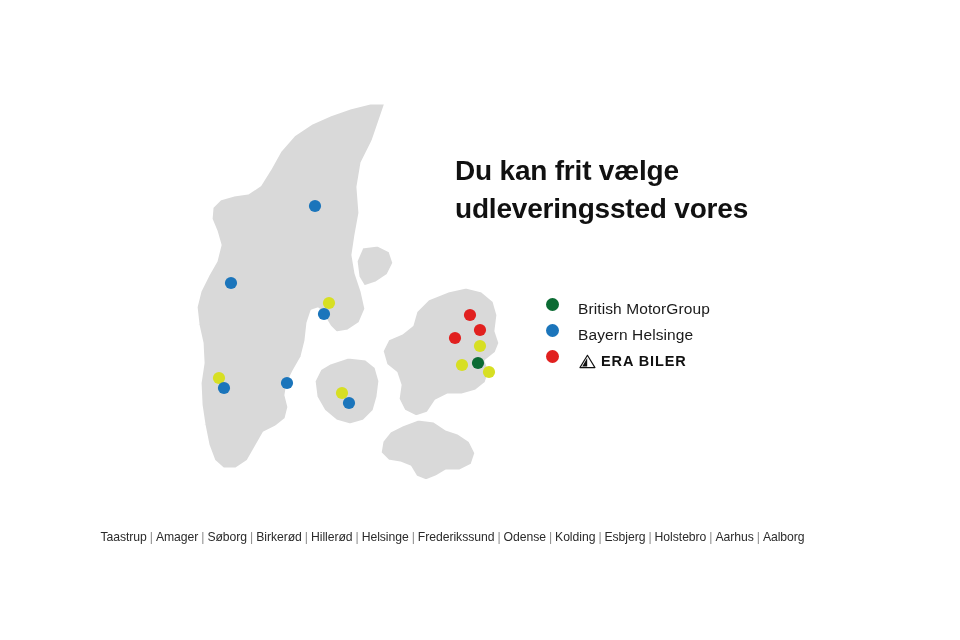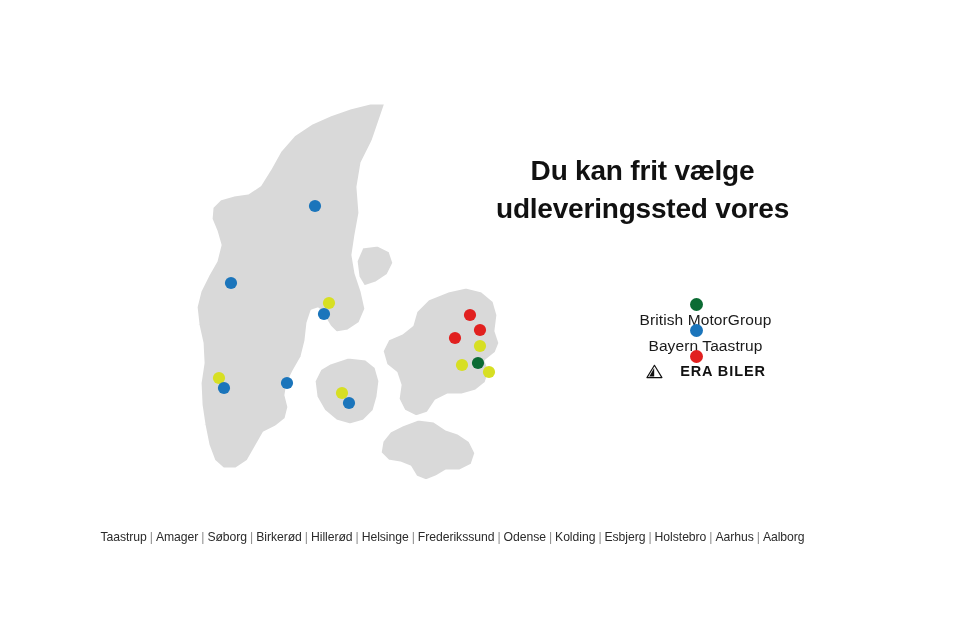--- a/index.html
+++ b/index.html
@@ -32,41 +32,40 @@
     height: 410px;
   }
   #map-svg { display: block; width: 330px; height: 410px; }
 
   
   #headline {
     position: absolute;
     left: 455px;
     top: 152px;
     width: 375px;
-    text-align: center;
+    text-align: left;
     font-size: 28px;
     line-height: 38px;
     font-weight: 700;
     letter-spacing: -0.2px;
     color: #111111;
   }
   #headline .hl-line { display: block; white-space: nowrap; }
 
   
   #legend {
     position: absolute;
     left: 546px;
     top: 298px;
     width: 300px;
   }
   .legend-row {
     display: flex;
-    align-items: center;
+    align-items: flex-start;
     height: 26px;
-    flex-direction: column;
   }
   .legend-dot {
     width: 13px;
     height: 13px;
     border-radius: 50%;
     flex: 0 0 auto;
   }
   .legend-body {
     margin-left: 19px;
     display: flex;
@@ -115,21 +114,21 @@
     font-size: 16px;
     font-weight: 400;
     letter-spacing: -0.1px;
     color: #111111;
   }
 
   
   .logo-era { display: flex; align-items: center; }
   .era-mark { width: 18px; height: 15px; flex: 0 0 auto; display: block; }
   .era-word {
-    margin-left: 17px;
+    margin-left: 5px;
     font-size: 14.5px;
     font-weight: 700;
     letter-spacing: 0.9px;
     color: #111111;
   }
 
   
   #footer-cities {
     position: absolute;
     left: 0;
@@ -327,21 +326,21 @@
     <div class="legend-row">
       <span class="legend-dot" style="background:#0b6b33"></span>
       <span class="legend-body">
         <span class="legend-text">British MotorGroup</span>
       </span>
     </div>
 
     <div class="legend-row">
       <span class="legend-dot" style="background:#1b75bb"></span>
       <span class="legend-body">
-        <span class="legend-text">Bayern Taastrup</span>
+        <span class="legend-text">Bayern Helsinge</span>
       </span>
     </div>
 
 
     <div class="legend-row">
       <span class="legend-dot" style="background:#e1201f"></span>
       <span class="legend-body">
         <span class="logo-era">
           <svg class="era-mark" viewBox="0 0 20 17">
             <path d="M10.5 1.4 L19 15.4 L2 15.4 Z" fill="none" stroke="#111111" stroke-width="1.3" stroke-linejoin="round"></path>

